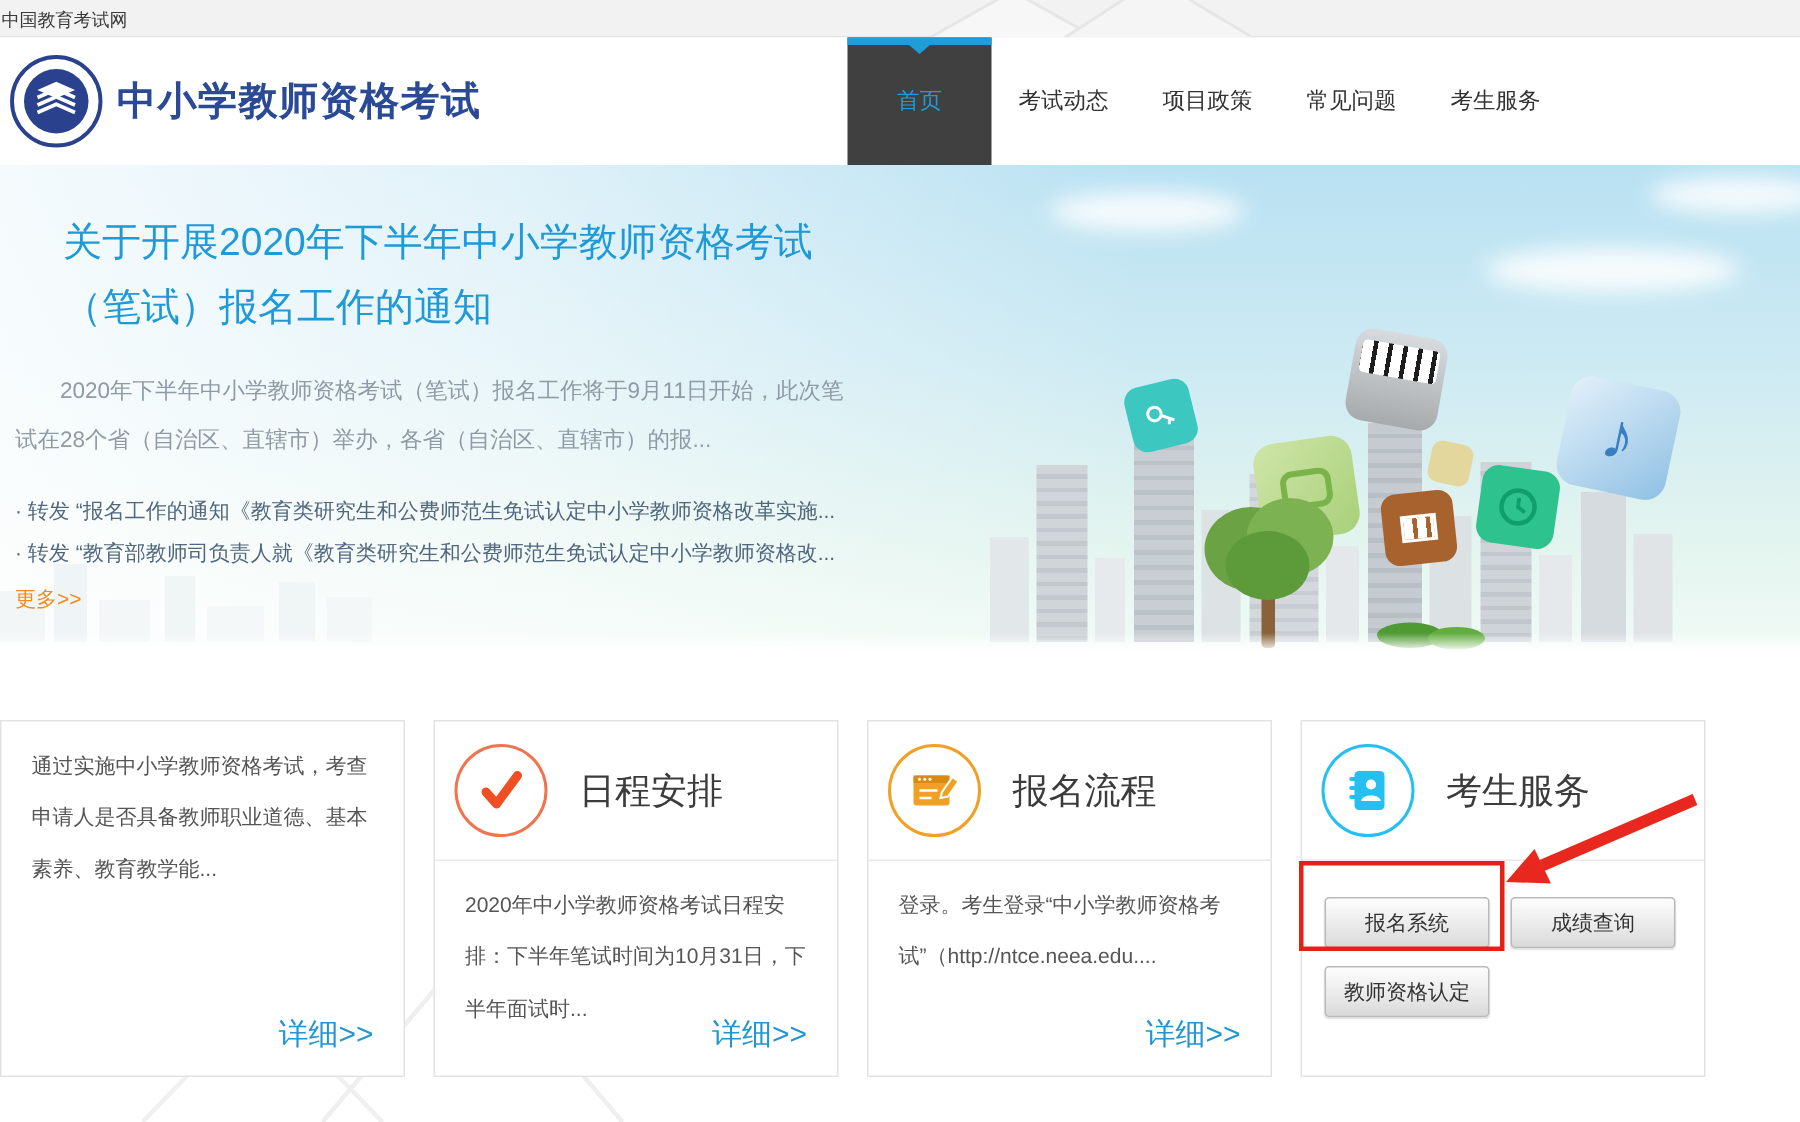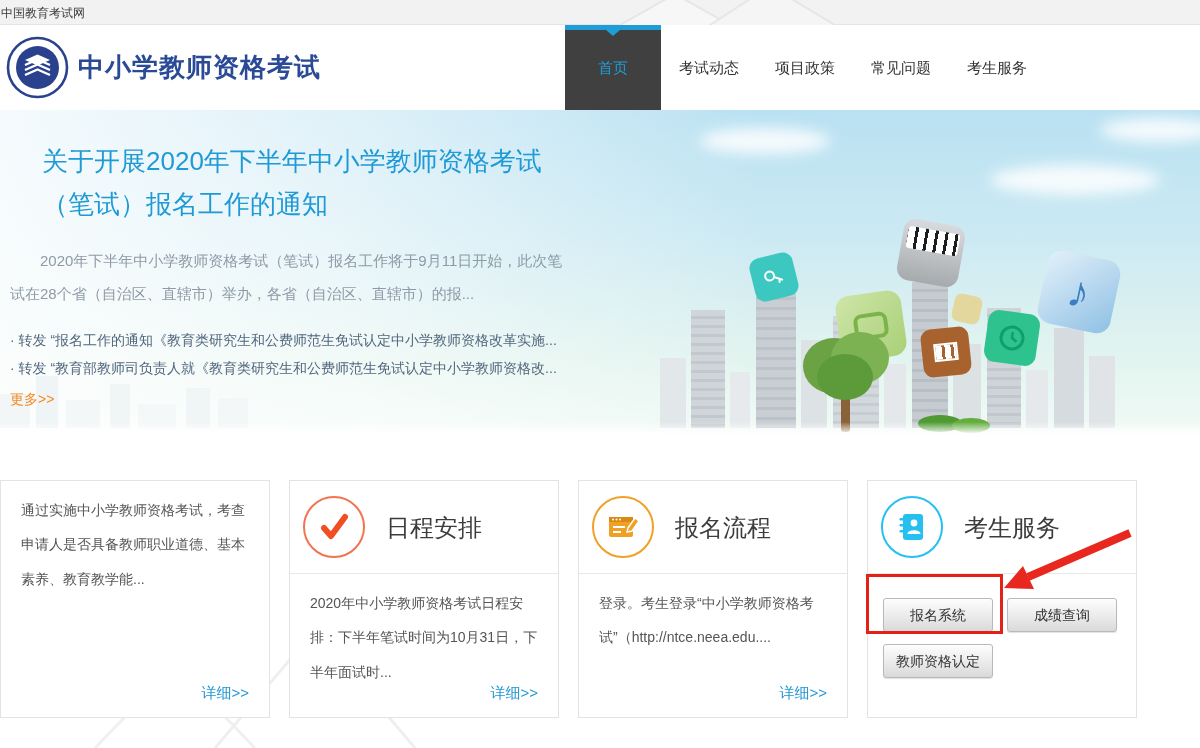--- a/index.html
+++ b/index.html
@@ -51,21 +51,21 @@
   .hero-link{ font-size:14px; line-height:2.05; color:#51677e; white-space:nowrap; overflow:hidden; cursor:pointer; }
   .hero-more{ margin-top:8px; font-size:14px; color:#f28a1e; cursor:pointer; }
   
   .cards{ position:absolute; left:0; top:480px; display:flex; gap:19px; z-index:4; }
   .card{ width:270px; height:238px; background:#fff; border:1px solid #e3e3e3; position:relative; }
   .card-head{ height:93px; border-bottom:1px solid #e8e8e8; position:relative; }
   .icon-ring{ position:absolute; left:13px; top:15px; width:62px; height:62px; border-radius:50%;
     border:2px solid; display:flex; align-items:center; justify-content:center; background:#fff; }
   .card-title{ position:absolute; left:96px; top:0; height:93px; line-height:93px; font-size:24px; color:#3c3c3c; }
   .card-body{ padding:12px 20px 0 20px; font-size:14px; color:#555; line-height:2.45; }
-  .card-detail{ position:absolute; right:20px; bottom:14px; font-size:15px; color:#2196d3; cursor:pointer;margin-top:12px; }
+  .card-detail{ position:absolute; right:20px; bottom:14px; font-size:20px; color:#2196d3; cursor:pointer;margin-top:12px; }
   .svc-grid{ position:absolute; left:15px; top:117px; display:grid;
     grid-template-columns:110px 110px; grid-gap:12px 14px; }
   .svc-btn{ width:110px; height:34px; font-size:14px; color:#333; text-align:center; line-height:32px;
     background:linear-gradient(180deg,#fdfdfd,#e9e9e9 60%,#d9d9d9); border:1px solid #b9b9b9;
     border-radius:3px; box-shadow:0 1px 1px rgba(0,0,0,.12); cursor:pointer; }
   
   .hl-box{ position:absolute; left:866px; top:574px; width:137px; height:60px;
     border:3px solid #e32117; z-index:9; pointer-events:none; }
   .anno-svg{ position:absolute; left:0; top:0; z-index:9; pointer-events:none; }
   

